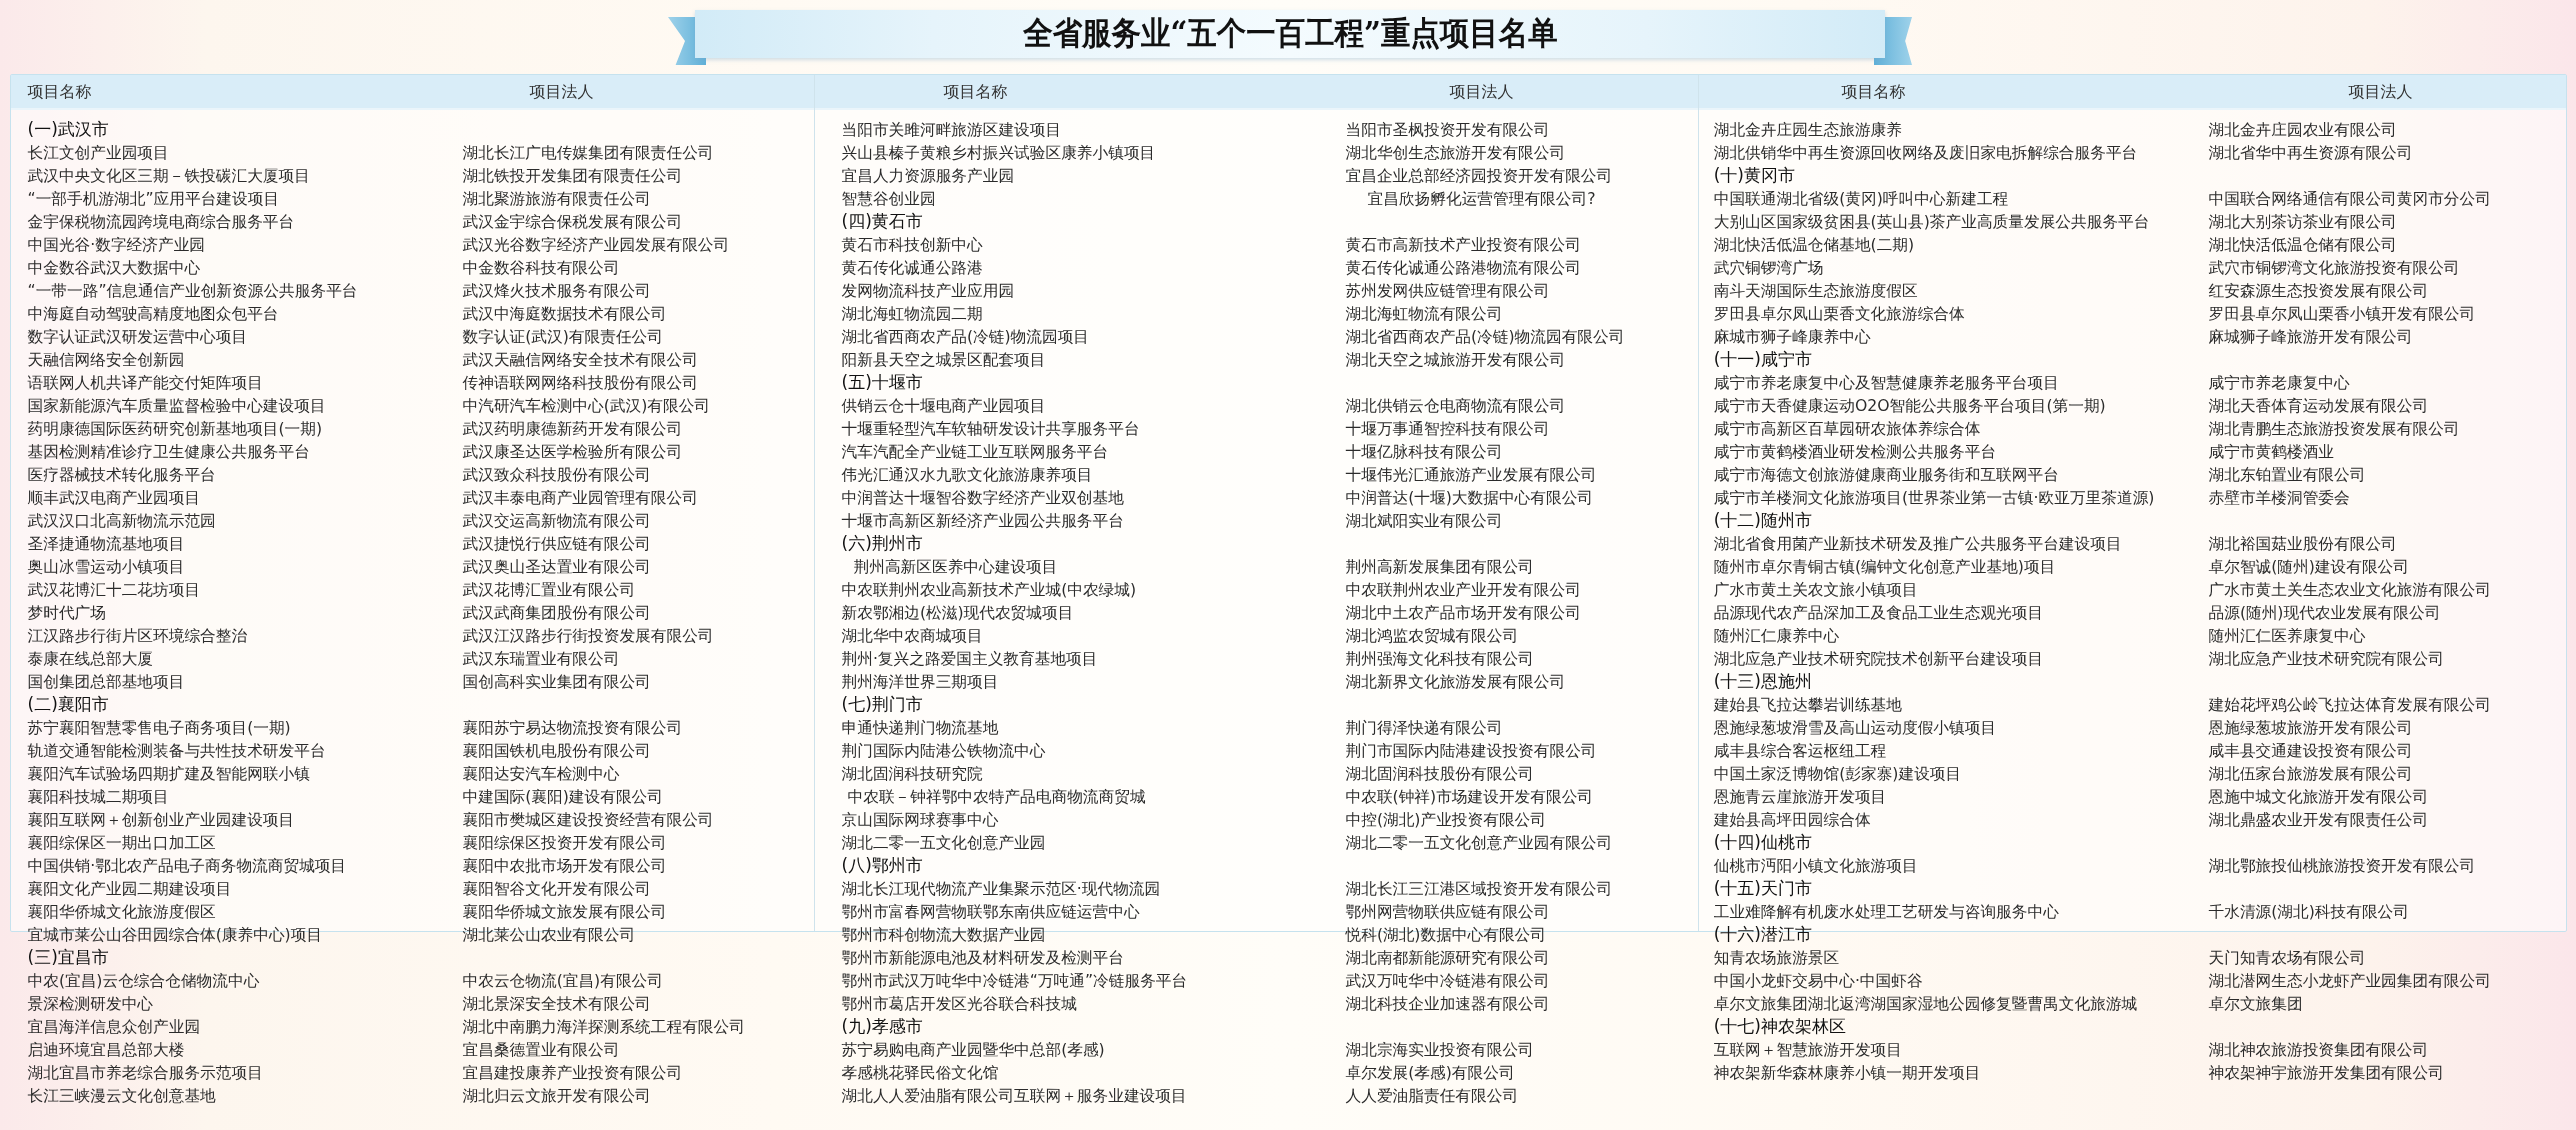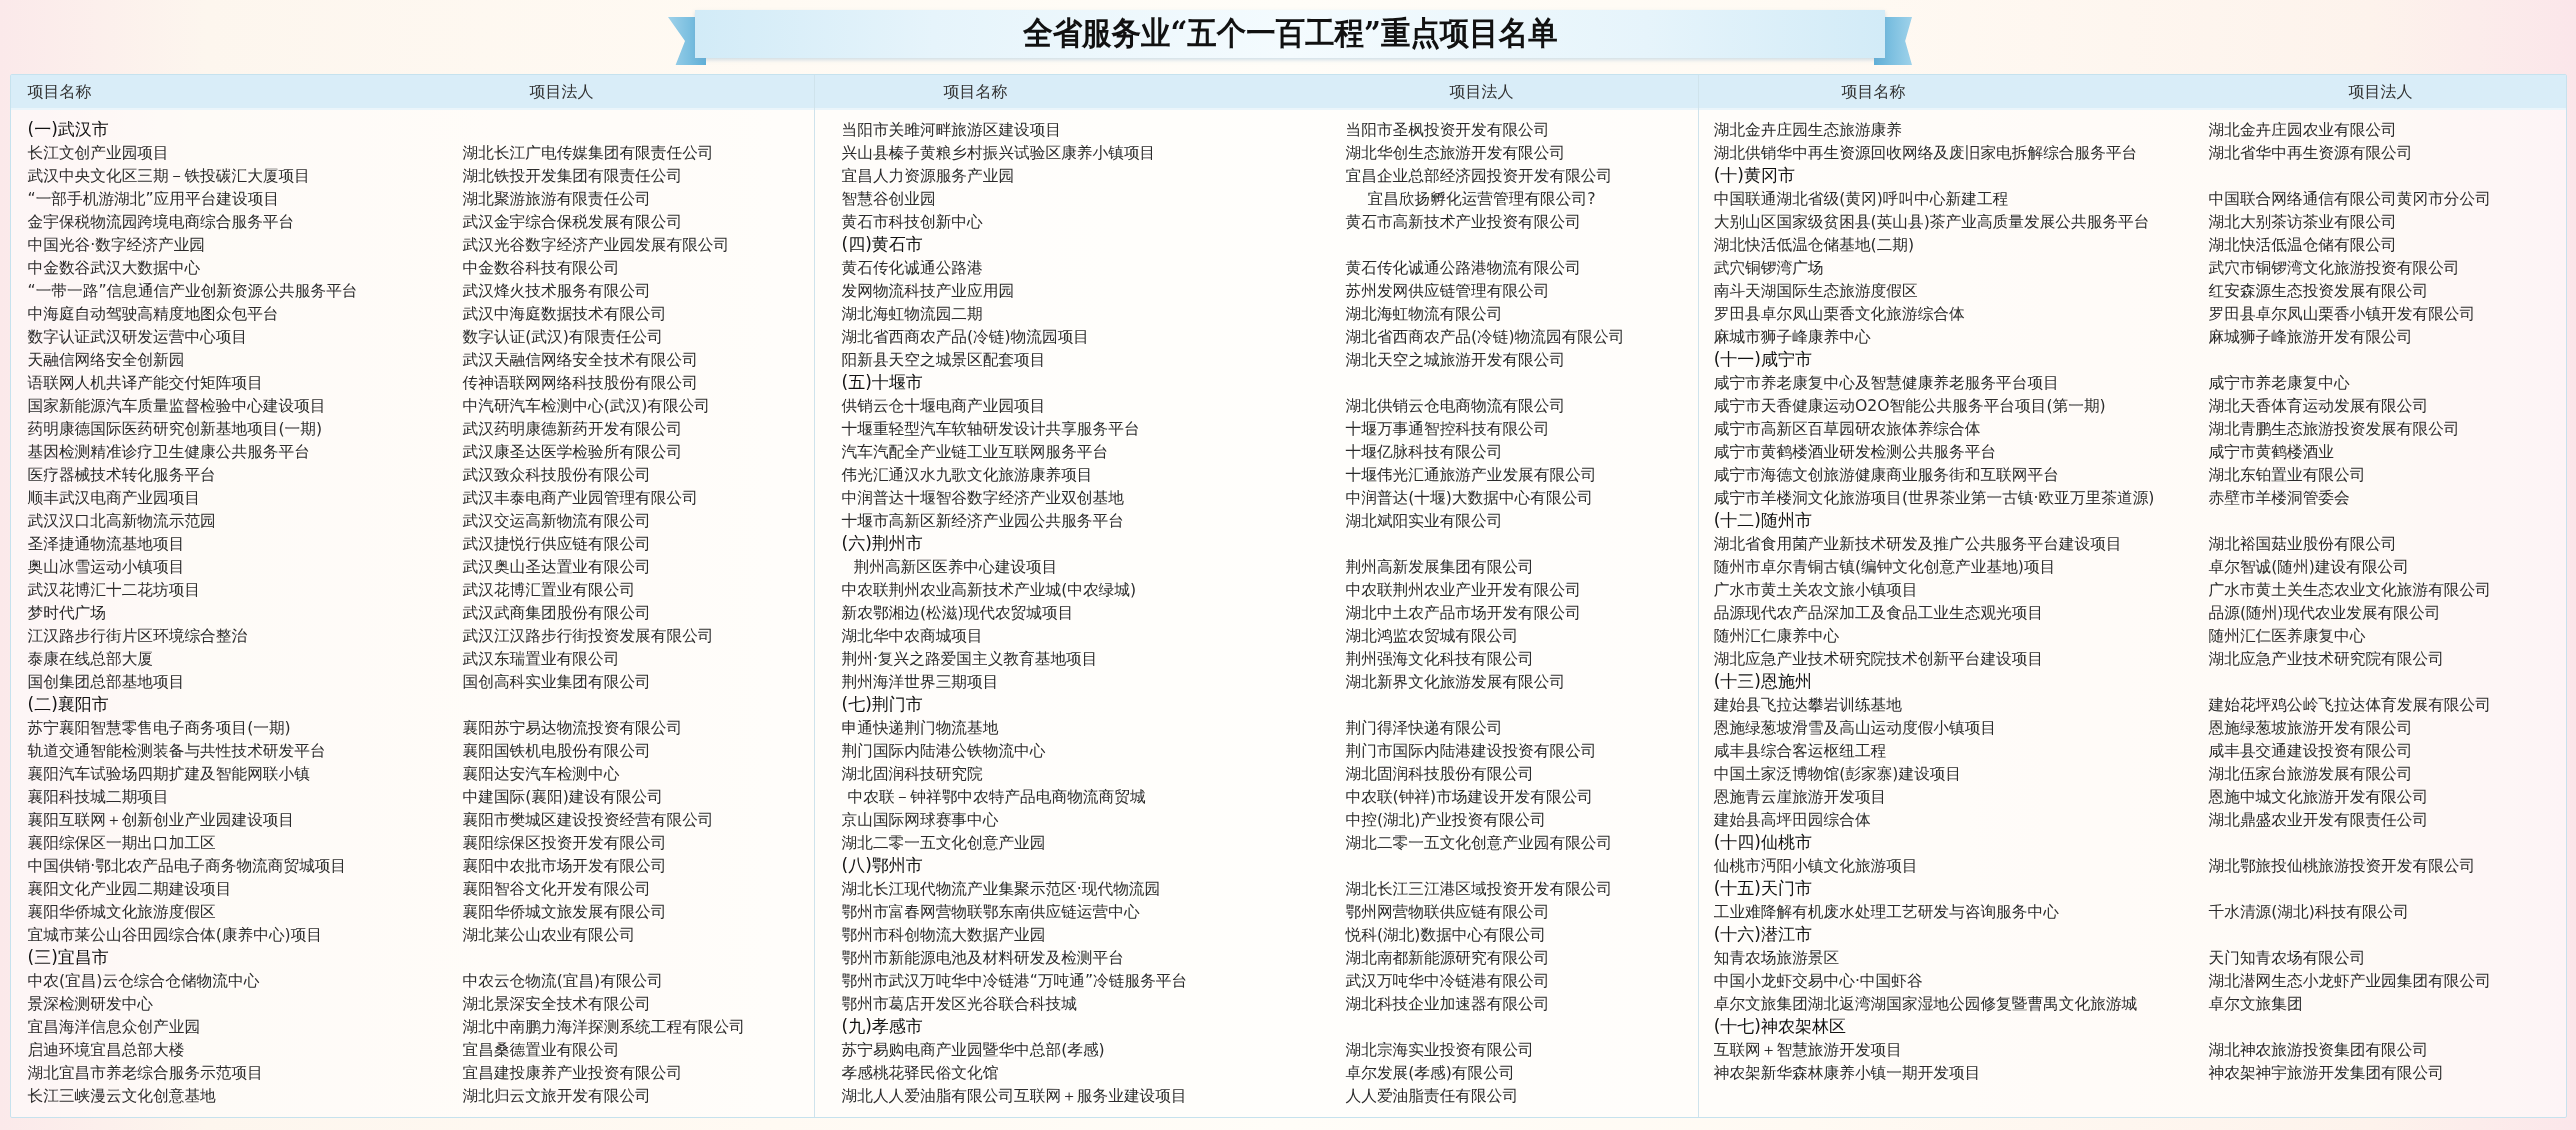--- a/index.html
+++ b/index.html
@@ -23,21 +23,21 @@
     background: linear-gradient(90deg, #d2ebf7 0%, #e6f4fb 20%, #f4fbfe 50%, #e6f4fb 80%, #d2ebf7 100%);
     box-shadow: 0 1.9px 3.8px rgba(120,170,200,0.35);
     display:flex; align-items:center; justify-content:center;
   }
   .banner .title {
     font-family: "DejaVu Serif", "Liberation Serif", serif;
     font-weight:bold; font-size:32px; color:#111; letter-spacing:0px;
     transform: scaleX(0.92);
   }
   .table-wrap {
-    position:absolute; left:9.5px; top:74px; width:2557px; height:1044px;
+    position:absolute; left:9.5px; top:74px; width:2557px; height:858px;
     border:1.9px solid #c6e2ee; border-radius:1.9px;
     background: rgba(255,255,255,0.55);
     box-sizing:border-box;
     text-decoration:underline;
   }
   .thead {
     position:absolute; left:0; top:0; right:0; height:33px;
     background:#d9edf8; border-bottom:2.9px solid #eaf5fb;
   }
   .group {
@@ -259,26 +259,26 @@
           <span class="l" style="left: 531px;">湖北华创生态旅游开发有限公司</span>
         </div>
         <div class="row">
           <span class="n" style="left: 27px;">宜昌人力资源服务产业园</span>
           <span class="l" style="left: 531px;">宜昌企业总部经济园投资开发有限公司</span>
         </div>
         <div class="row">
           <span class="n" style="left: 27px;">智慧谷创业园</span>
           <span class="l" style="left: 553px;">宜昌欣扬孵化运营管理有限公司?</span>
         </div>
+        <div class="row section">
+          <span class="n" style="left: 27px;">(四)黄石市</span>
+        </div>
         <div class="row">
           <span class="n" style="left: 27px;">黄石市科技创新中心</span>
           <span class="l" style="left: 531px;">黄石市高新技术产业投资有限公司</span>
-        </div>
-        <div class="row section">
-          <span class="n" style="left: 27px;">(四)黄石市</span>
         </div>
         <div class="row">
           <span class="n" style="left: 27px;">黄石传化诚通公路港</span>
           <span class="l" style="left: 531px;">黄石传化诚通公路港物流有限公司</span>
         </div>
         <div class="row">
           <span class="n" style="left: 27px;">发网物流科技产业应用园</span>
           <span class="l" style="left: 531px;">苏州发网供应链管理有限公司</span>
         </div>
         <div class="row">

